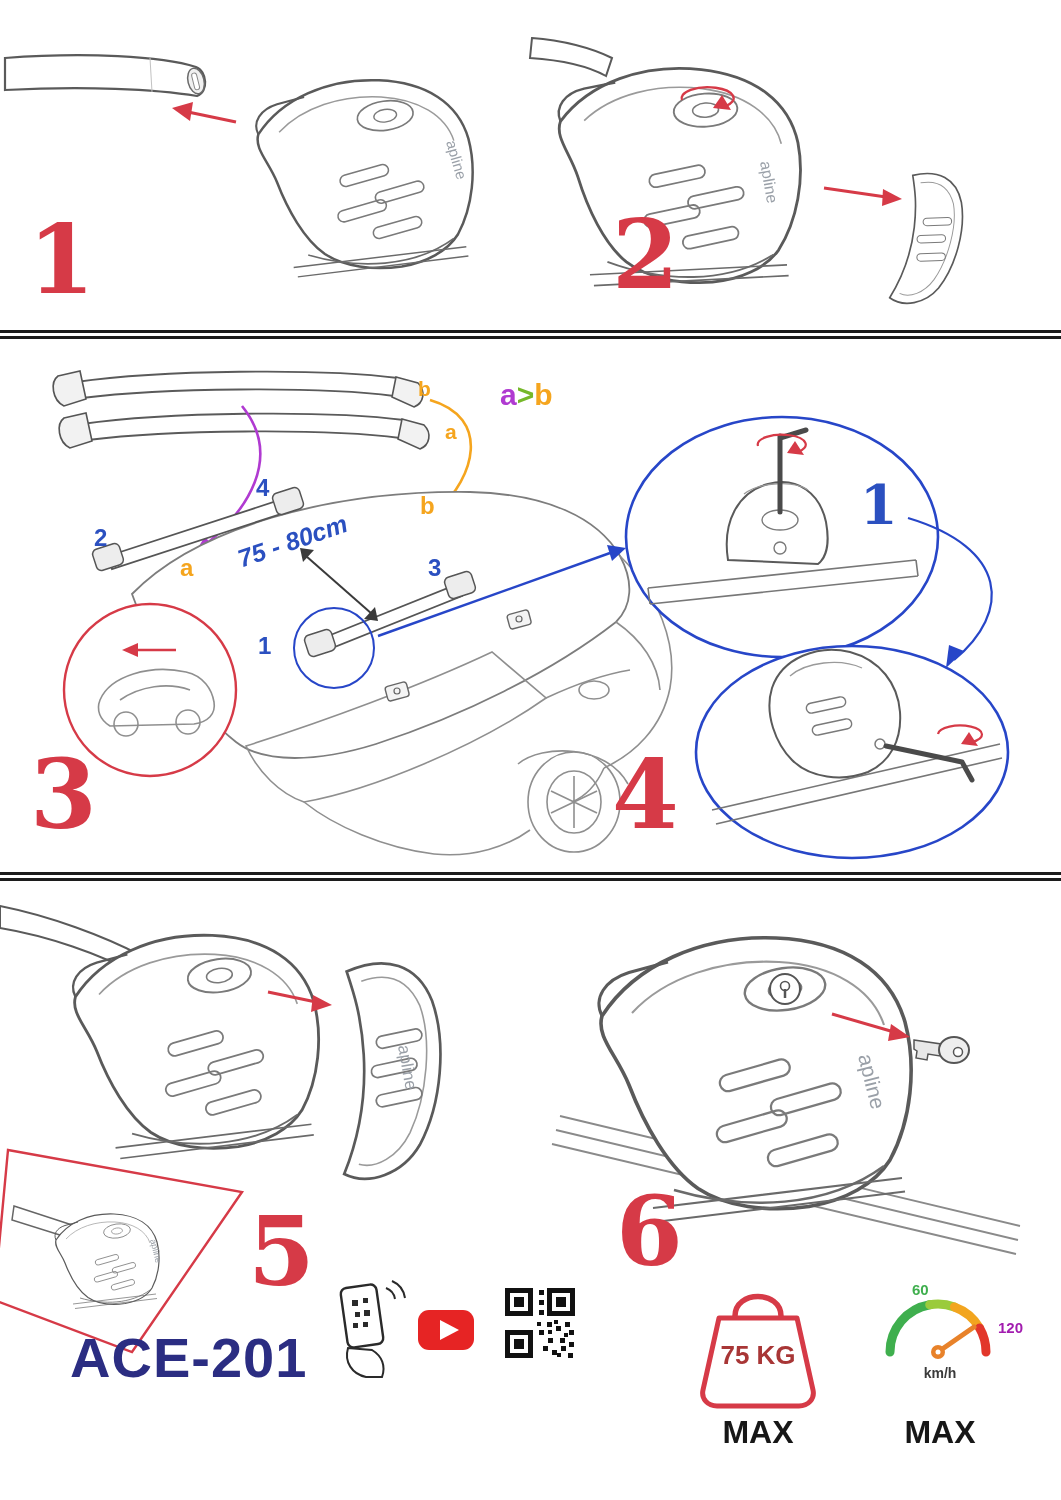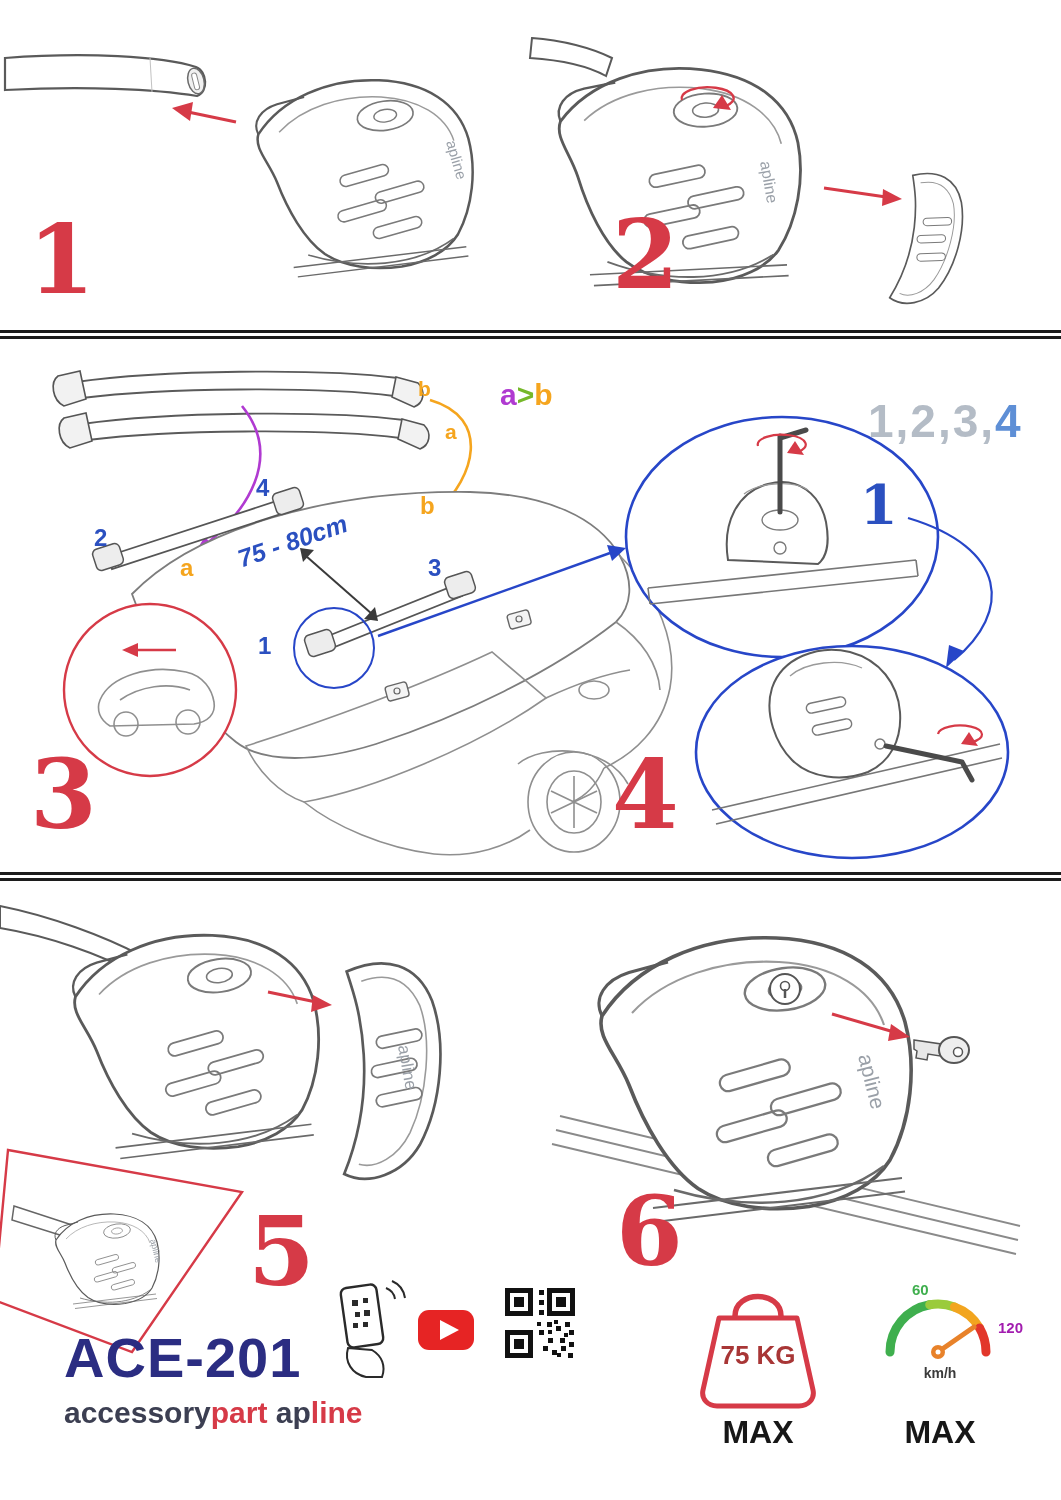--- a/index.html
+++ b/index.html
@@ -266,38 +266,36 @@
 
 <div class="abs step-num" style="left:28px;top:212px">1</div>
 <div class="abs step-num" style="left:612px;top:207px">2</div>
 <div class="abs step-num" style="left:30px;top:747px">3</div>
 <div class="abs step-num" style="left:612px;top:747px">4</div>
 <div class="abs step-num" style="left:248px;top:1204px">5</div>
 <div class="abs step-num" style="left:616px;top:1184px">6</div>
 
 <div class="abs ordernote" style="left:500px;top:380px"><span class="purple">a</span><span class="green">&gt;</span><span class="orange">b</span></div>
 
-<div class="abs seq" style="left:868px;top:398px"><span class="gray">1,2,3,</span><span class="lblue">4</span></div>
 
 <div class="abs callout-one" style="left:860px;top:478px">1</div>
 
 <div class="abs lbl sm orange" style="left:418px;top:378px">b</div>
 <div class="abs lbl sm orange" style="left:445px;top:421px">a</div>
 
 <div class="abs lbl blue" style="left:94px;top:526px">2</div>
 <div class="abs lbl orange" style="left:180px;top:556px">a</div>
 <div class="abs lbl blue" style="left:256px;top:476px">4</div>
 <div class="abs lbl orange" style="left:420px;top:494px">b</div>
 <div class="abs lbl blue" style="left:428px;top:556px">3</div>
 <div class="abs lbl blue" style="left:258px;top:634px">1</div>
 
 <div class="abs distance" style="left:234px;top:546px">75 - 80cm</div>
 
-<div class="abs model" style="left:64px;top:1330px">ACE-201</div>
-<div class="abs brand" style="left:64px;top:1398px"><span class="dark">accessory</span><span class="red">part</span><span>&nbsp;</span><span class="dark">ap</span><span class="red">line</span></div>
+<div class="abs model" style="left:70px;top:1330px">ACE-201</div>
 
 <div class="abs kg center" style="left:700px;top:1342px;width:116px">75 KG</div>
 <div class="abs max center" style="left:700px;top:1392px;width:116px">MAX</div>
 
 <div class="abs tick t60" style="left:896px;top:1282px">60</div>
 <div class="abs tick t120" style="left:982px;top:1320px">120</div>
 <div class="abs kmh center" style="left:912px;top:1366px;width:56px">km/h</div>
 <div class="abs max center" style="left:884px;top:1392px;width:112px">MAX</div>
 
 </div>

